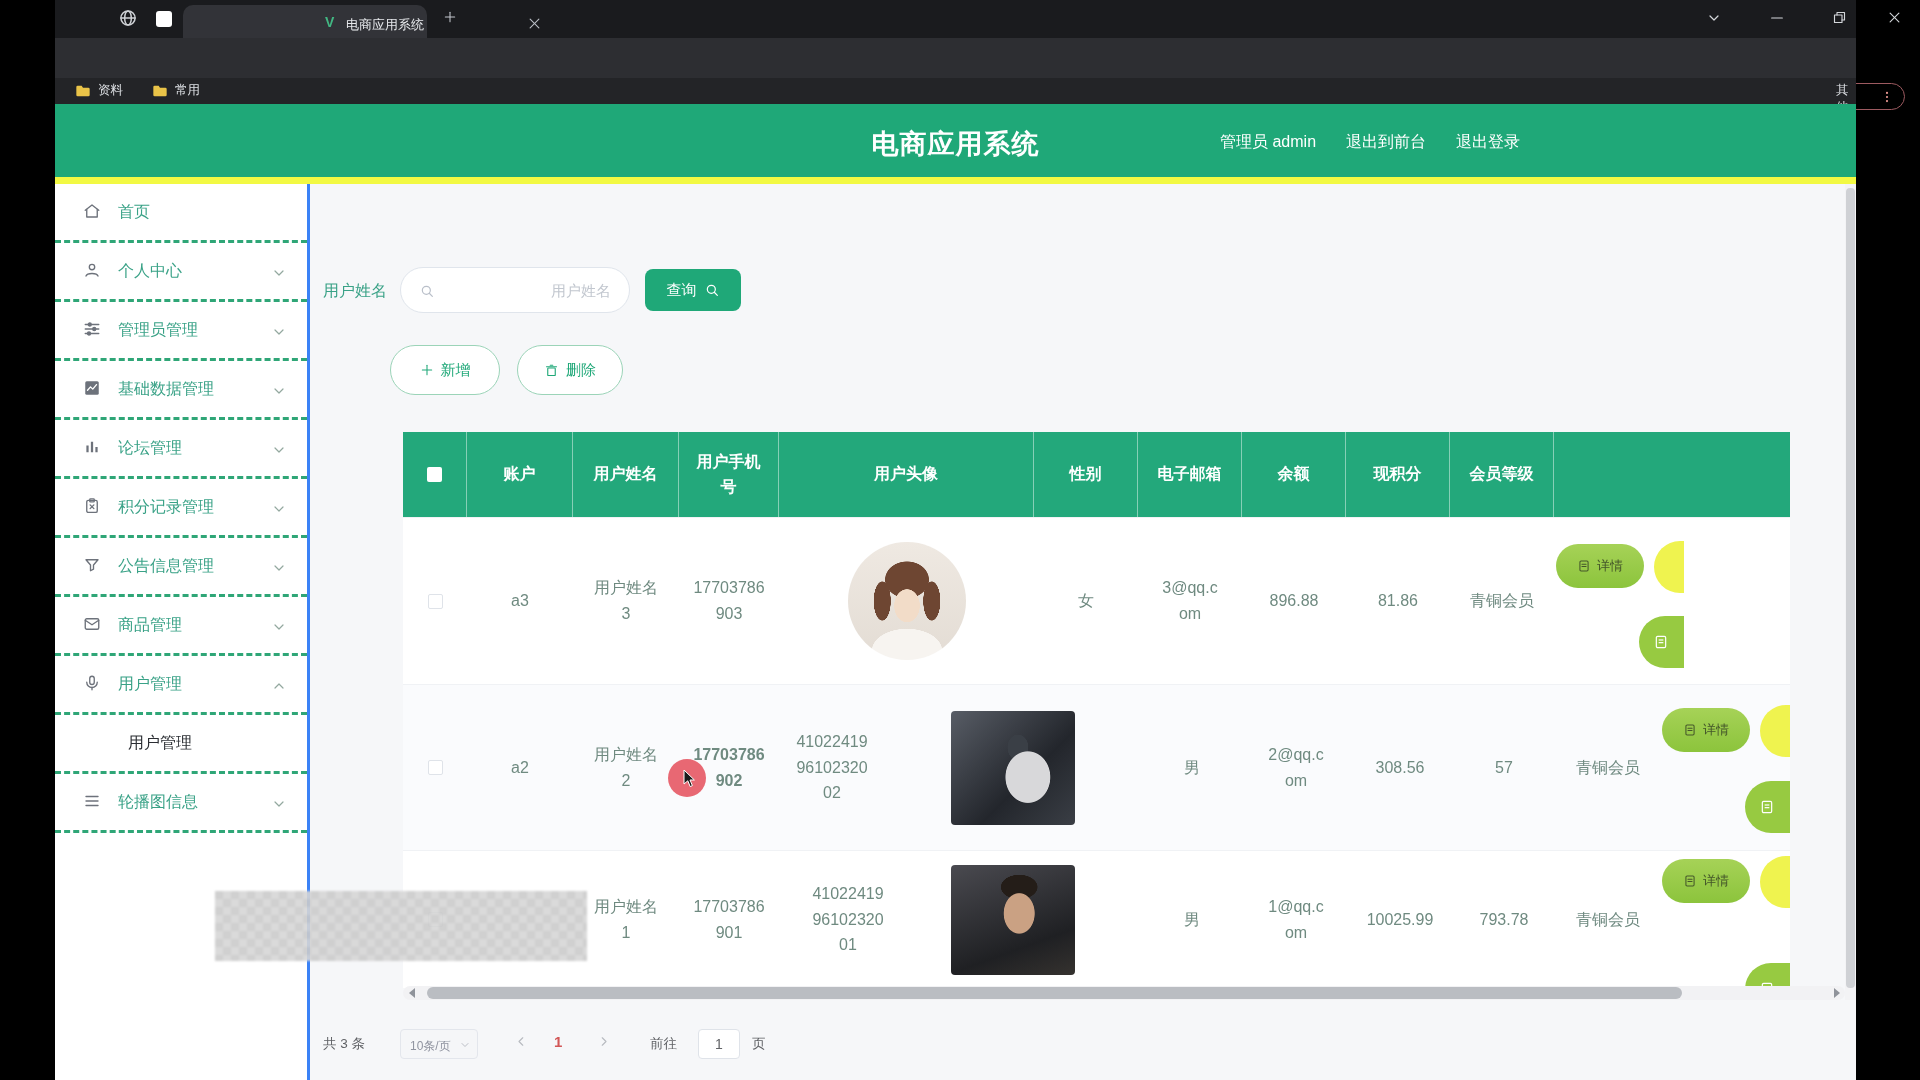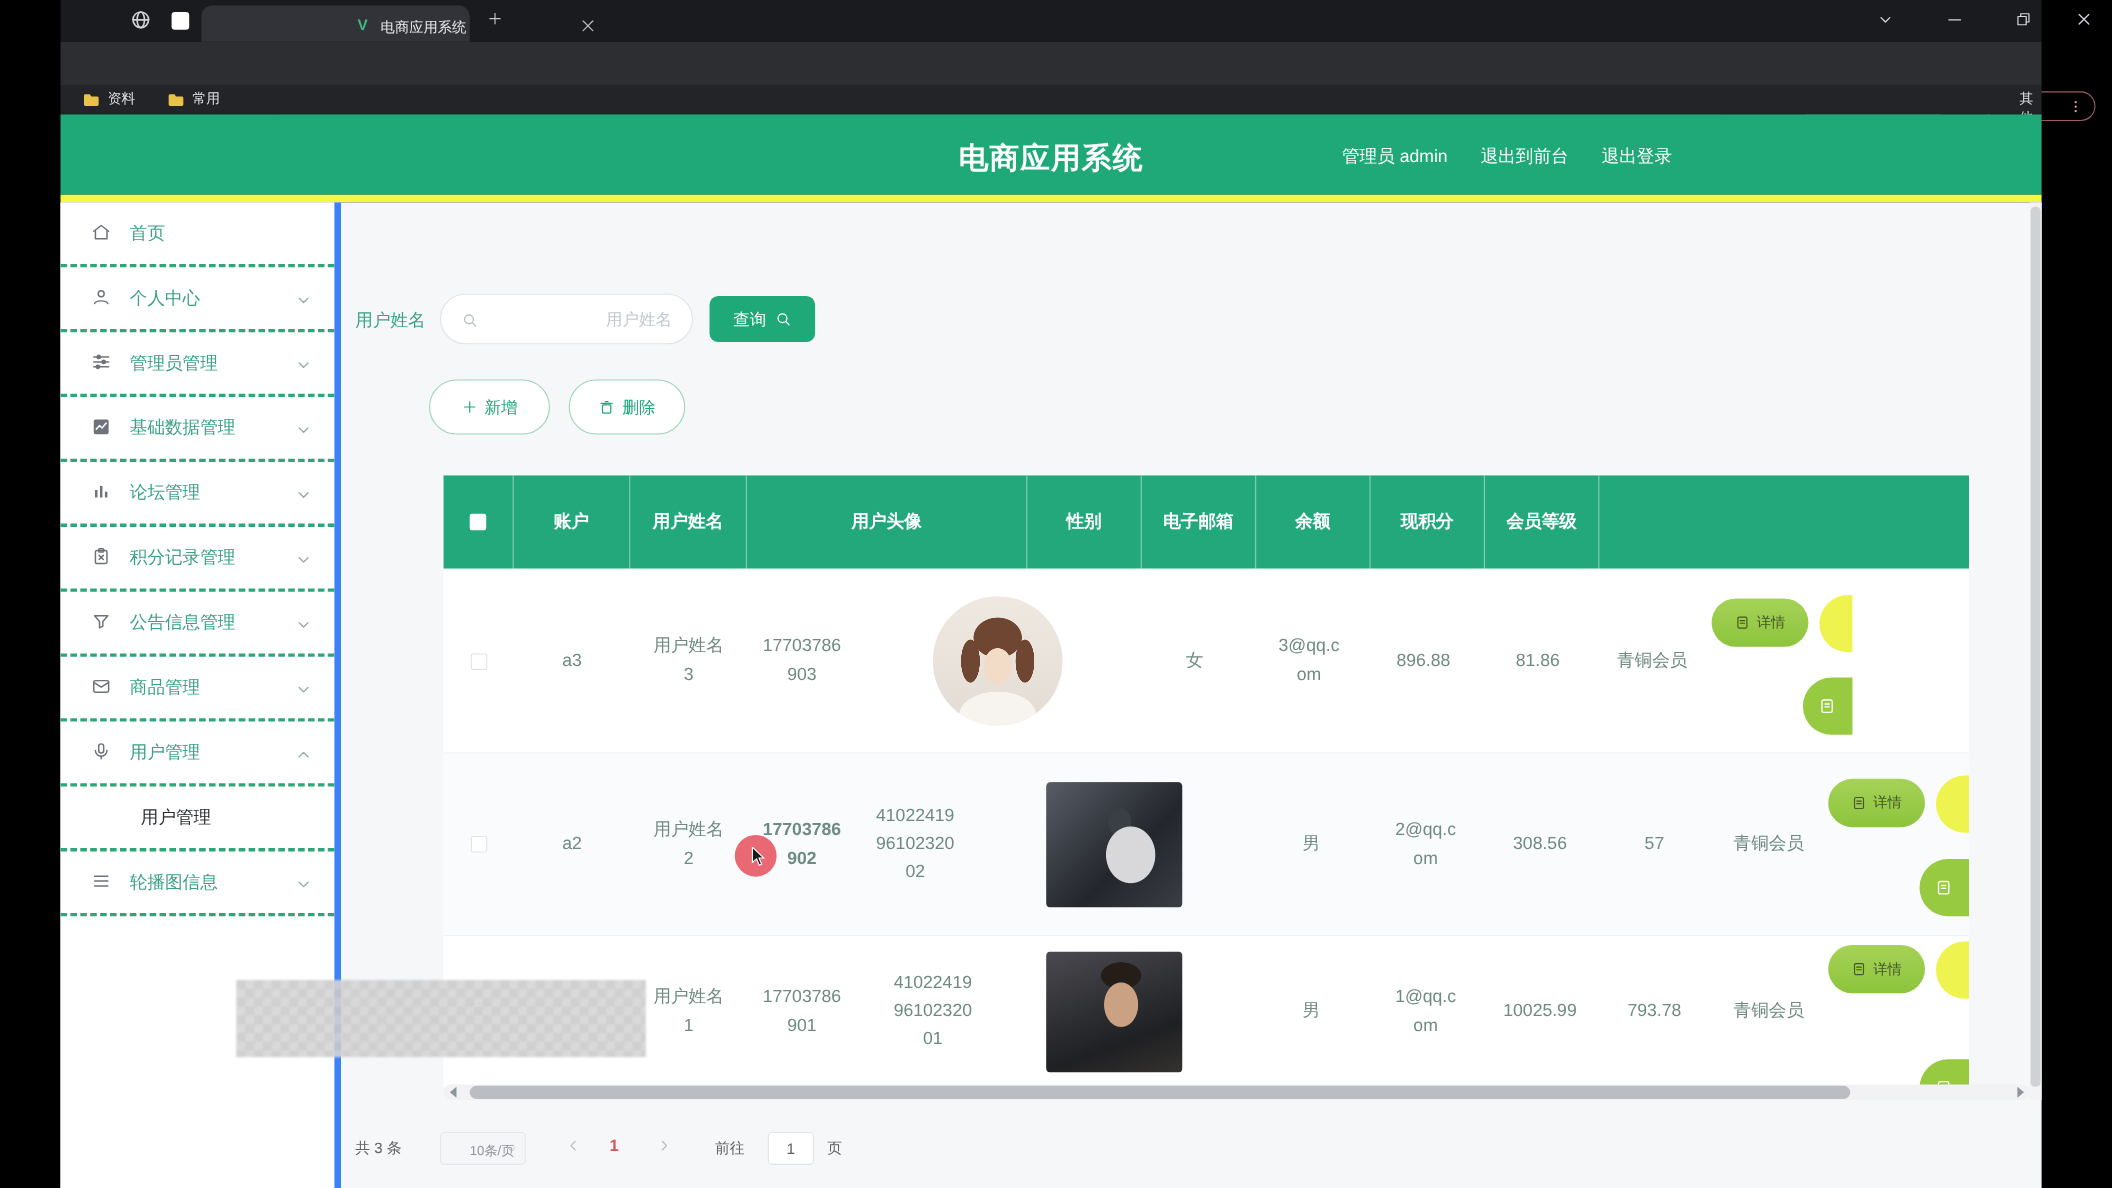--- a/index.html
+++ b/index.html
@@ -30,21 +30,21 @@
   .bm{position:absolute;top:4px;display:flex;align-items:center;gap:7px;font-size:12.5px;color:#dfe2e6;}
 
   
   .appheader{left:55px;top:104px;width:1801px;height:73px;background:#1fa878;}
   .app-title{left:0;right:0;top:22px;text-align:center;font-size:27px;font-weight:bold;color:#fff;letter-spacing:1px;}
   .hdr-right{left:1165px;top:28px;color:#fff;font-size:16px;display:flex;gap:30px;white-space:nowrap;}
   .yellowbar{left:55px;top:177px;width:1801px;height:7px;background:#f2f943;}
   .apbody{left:55px;top:184px;width:1801px;height:896px;background:#f6f7f9;}
 
   
-  .sidebar{left:55px;top:184px;width:255px;height:896px;background:#fff;border-right:6px solid #3b82f6;}
+  .sidebar{left:55px;top:184px;width:255px;height:896px;background:#fff;border-right:3px solid #3b82f6;}
   .side-item{position:relative;height:59px;border-bottom:3px dashed #2fa677;}
   .side-item .ic{position:absolute;left:28px;top:18px;color:#6d727b;}
   .side-item .lb{position:absolute;left:63px;top:18px;font-size:16px;color:#3aa287;}
   .side-item .chev{position:absolute;right:20px;top:22px;color:#93a89f;}
   .side-item.sub .lb{left:73px;color:#2b2e33;}
 
   
   .search-label{left:323px;top:281px;font-size:16px;color:#3aa287;}
   .search-box{left:400px;top:267px;width:230px;height:46px;border:1px solid #e0e5ec;border-radius:23px;background:#fff;}
   .search-box .sic{position:absolute;left:18px;top:15px;color:#b9bfc9;}
@@ -97,21 +97,21 @@
   .cursor-arrow{left:681px;top:770px;z-index:10;}
 
   
   .hscroll{left:403px;top:986px;width:1442px;height:14px;background:#f2f2f4;border-radius:7px;}
   .hthumb{left:427px;top:987px;width:1255px;height:12px;border-radius:6px;background:#babdc2;}
   .hcaret{top:988px;color:#8f939a;}
   .vscroll{left:1845px;top:184px;width:11px;height:816px;background:#f3f3f5;}
   .vthumb{left:1846px;top:188px;width:9px;height:800px;border-radius:4px;background:#cfd1d5;}
   .pg-text{top:1035px;font-size:13.5px;color:#606266;}
   .pg-select{left:400px;top:1029px;width:78px;height:30px;background:#f5f6f8;border:1px solid #e3e6ec;border-radius:4px;}
-  .pg-select .val{position:absolute;left:9px;top:8px;font-size:12px;color:#9094a0;margin-left:17px;}
+  .pg-select .val{position:absolute;left:9px;top:8px;font-size:12px;color:#9094a0;}
   .pg-select .chev{position:absolute;right:6px;top:9px;color:#b4b8c0;}
   .pg-arrow{top:1034px;color:#b7bac0;}
   .pg-cur{left:554px;top:1033px;font-size:15px;font-weight:bold;color:#d25757;}
   .pg-input{left:698px;top:1029px;width:42px;height:30px;border:1px solid #dfe3e9;border-radius:4px;background:#fff;text-align:center;font-size:14px;color:#606266;outline:none;}
 </style>
 </head>
 <body>
 
 <div class="stage">
 
@@ -465,20 +465,23 @@
   <div class="abs utable" id="utable">
       <div class="thead">
         <div class="th" style="width: 64px;">
           <span class="cb head"></span>
         </div>
         <div class="th" style="width: 106px;">
           <span>账户</span>
         </div>
         <div class="th" style="width: 106px;">
           <span>用户姓名</span>
+        </div>
+        <div class="th" style="width: 100px;">
+          <span class="hwrap">用户手机号</span>
         </div>
         <div class="th" style="width: 255px;">
           <span>用户头像</span>
         </div>
         <div class="th" style="width: 104px;">
           <span>性别</span>
         </div>
         <div class="th" style="width: 104px;">
           <span>电子邮箱</span>
         </div>

